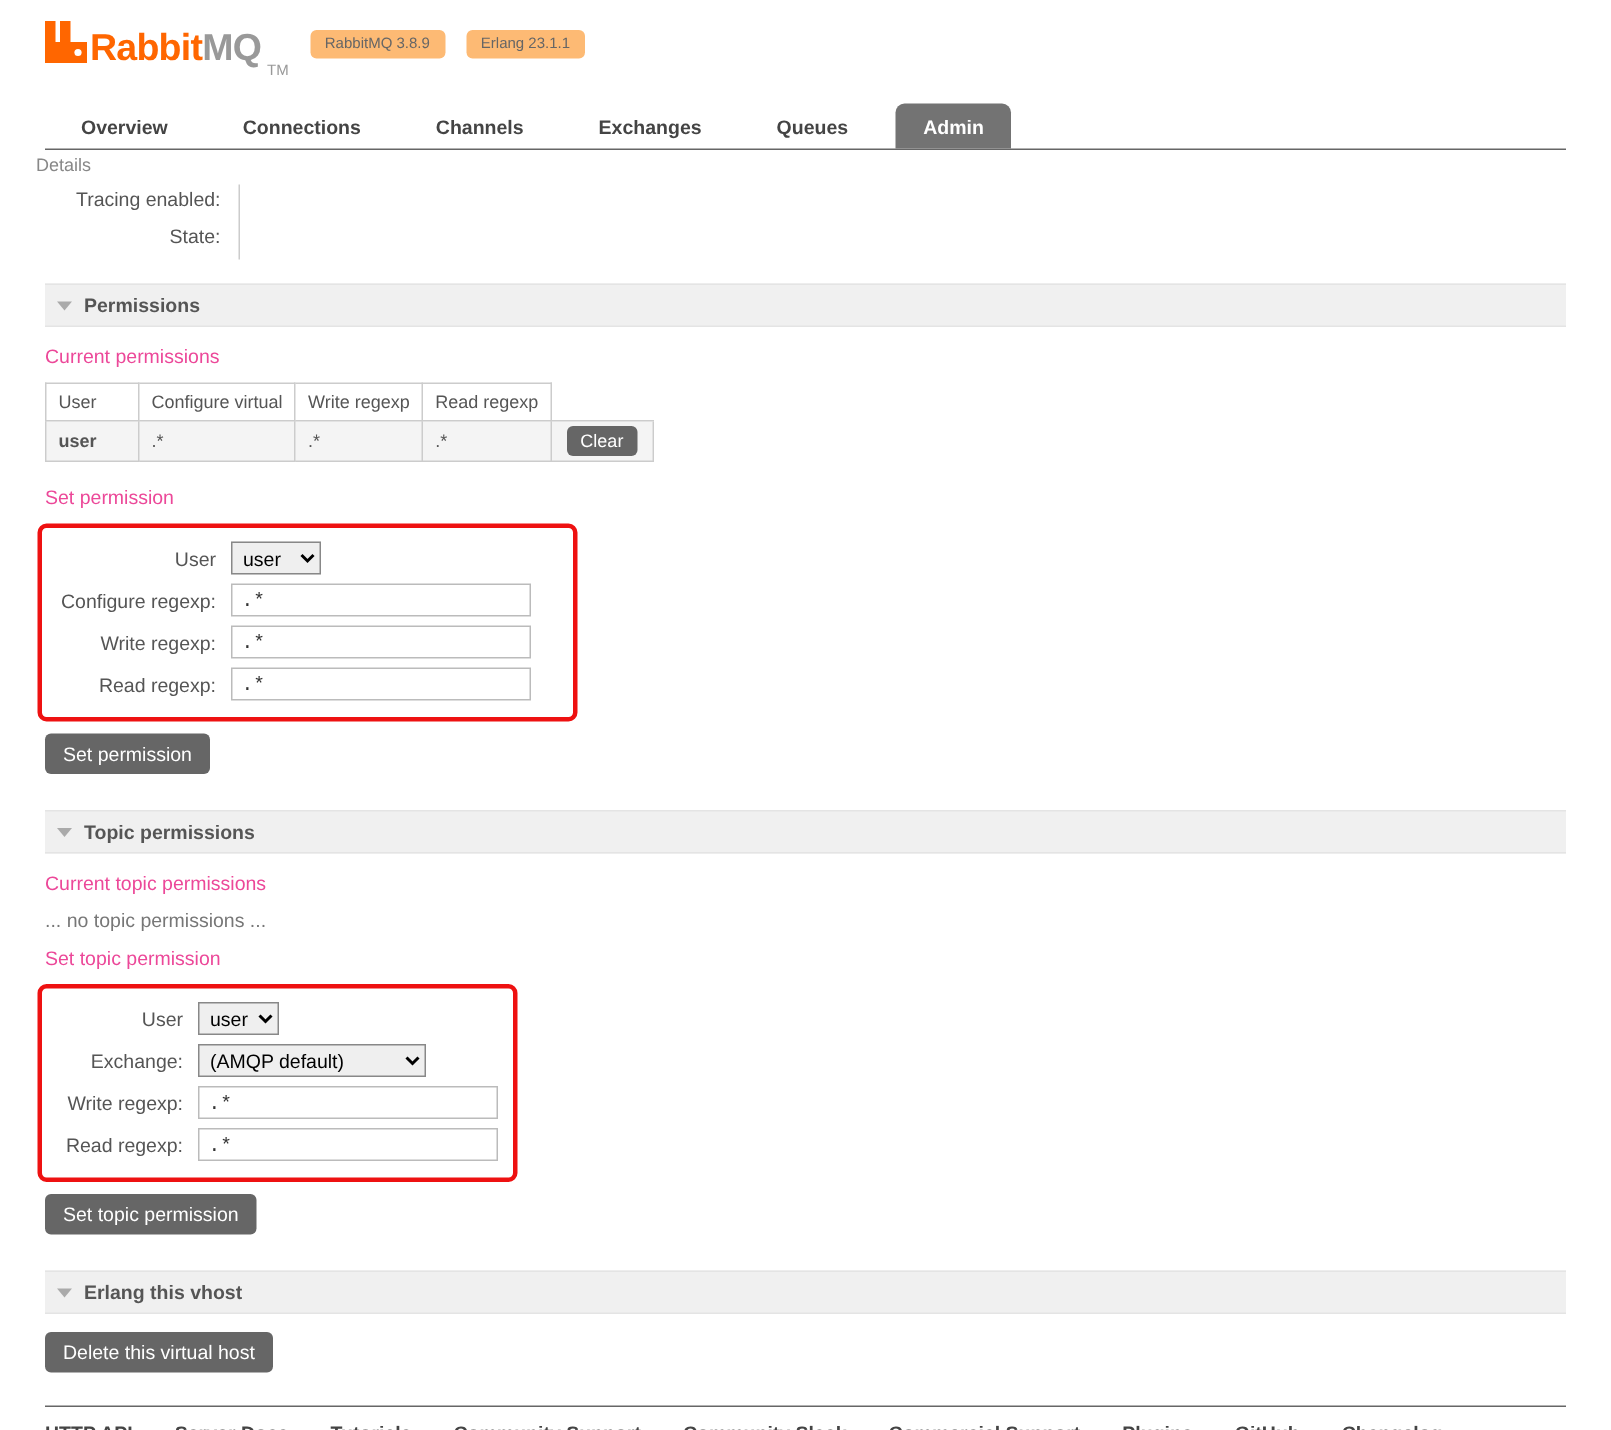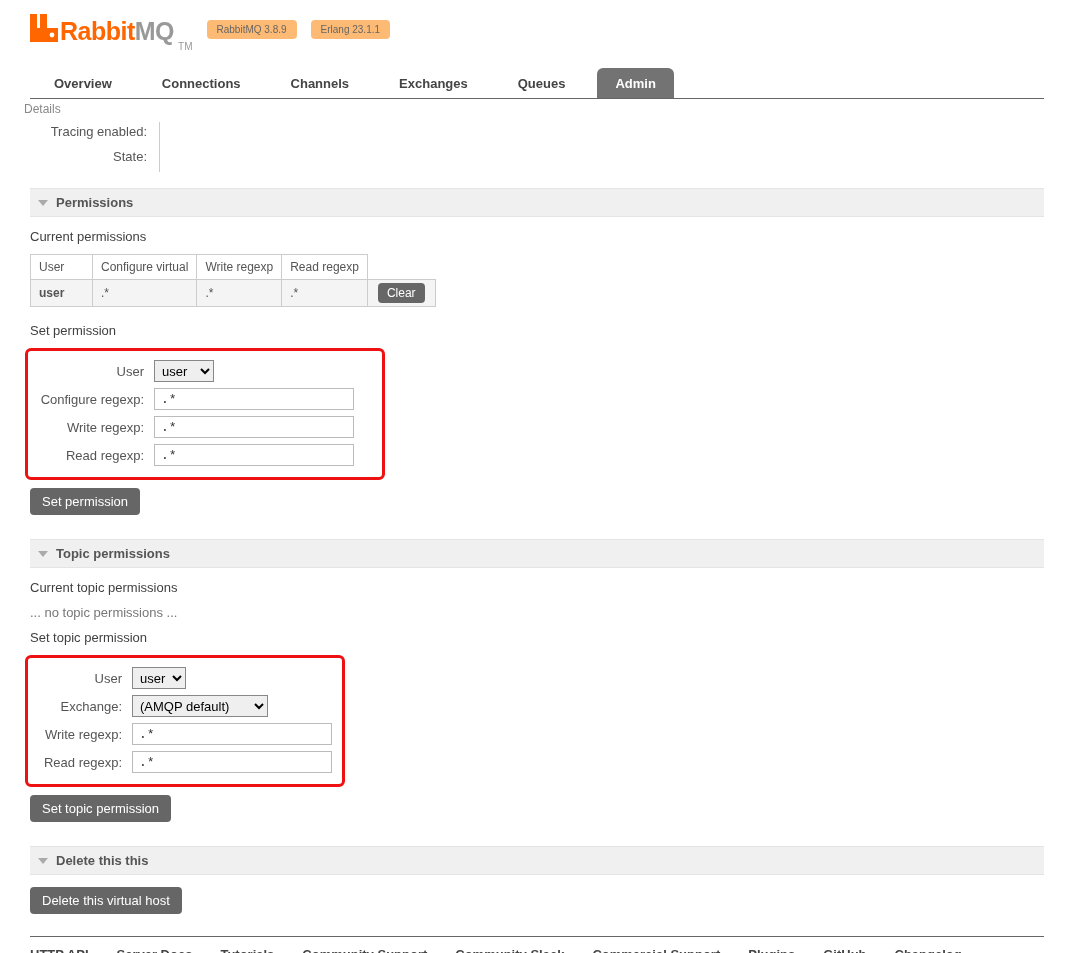--- a/index.html
+++ b/index.html
@@ -49,21 +49,21 @@
   
   .section-bar {
     background: #f0f0f0; border-top: 1px solid #e4e4e4; border-bottom: 1px solid #e4e4e4;
     padding: 6px 8px; display: flex; align-items: center; margin: 6px 0 12px -0px;
   }
   .tri {
     width: 0; height: 0; border-left: 5px solid transparent; border-right: 5px solid transparent;
     border-top: 6px solid #aaa; margin-right: 8px;
   }
   .section-bar b { color: #555; font-size: 13px; }
-  .subhead { color: #404040; font-size: 13px; margin: 4px 0 10px 0; }
+  .subhead { color: #ec4899; font-size: 13px; margin: 4px 0 10px 0; }
   
   table.perm { border-collapse: collapse; margin-bottom: 16px; }
   table.perm th, table.perm td {
     border: 1px solid #ccc; padding: 5px 8px; font-size: 12px; text-align: left; color: #555;
   }
   table.perm th { font-weight: 400; background: #fff; }
   table.perm td { background: #f4f4f4; }
   table.perm td.user-cell { font-weight: 700; }
   
   .btn {
@@ -78,21 +78,21 @@
   .form-row label { width: 116px; text-align: right; padding-right: 10px; color: #555; font-size: 13px; }
   .form-box.topic .form-row label { width: 94px; }
   .form-row input[type=text] {
     border: 1px solid #bbb; height: 22px; padding: 2px 6px; font-family: "Courier New", monospace;
     font-size: 13px; color: #333; width: 200px;
   }
   .form-row select {
     border: 1px solid #888; height: 22px; font-size: 13px; padding: 1px 3px; background: #efefef;
   }
   .form-box.perm .form-row select { width: 60px; }
-  .form-box.topic .form-row select.ex { width: 136px; }
+  .form-box.topic .form-row select.ex { width: 152px; }
   
   hr.footer-sep { border: none; border-top: 1px solid #666; margin: 22px 0 10px 0; }
   .footer { display: flex; flex-wrap: wrap; }
   .footer a { color: #444; font-weight: 700; font-size: 13px; margin-right: 28px; text-decoration: none; cursor: pointer; }
 </style>
 </head>
 <body>
 
 <div class="page">
   
@@ -206,21 +206,21 @@
       <input type="text" value=".*" style="">
     </div>
   </div>
   <button class="btn">Set topic permission</button>
 
   <div style="height:18px"></div>
 
   
   <div class="section-bar">
     <span class="tri"></span>
-    <b>Delete this this</b>
+    <b>Erlang this vhost</b>
   </div>
   <button class="btn">Delete this virtual host</button>
 
   
   <hr class="footer-sep">
   <div class="footer">
     <a>HTTP API</a>
     <a>Server Docs</a>
     <a>Tutorials</a>
     <a>Community Support</a>

